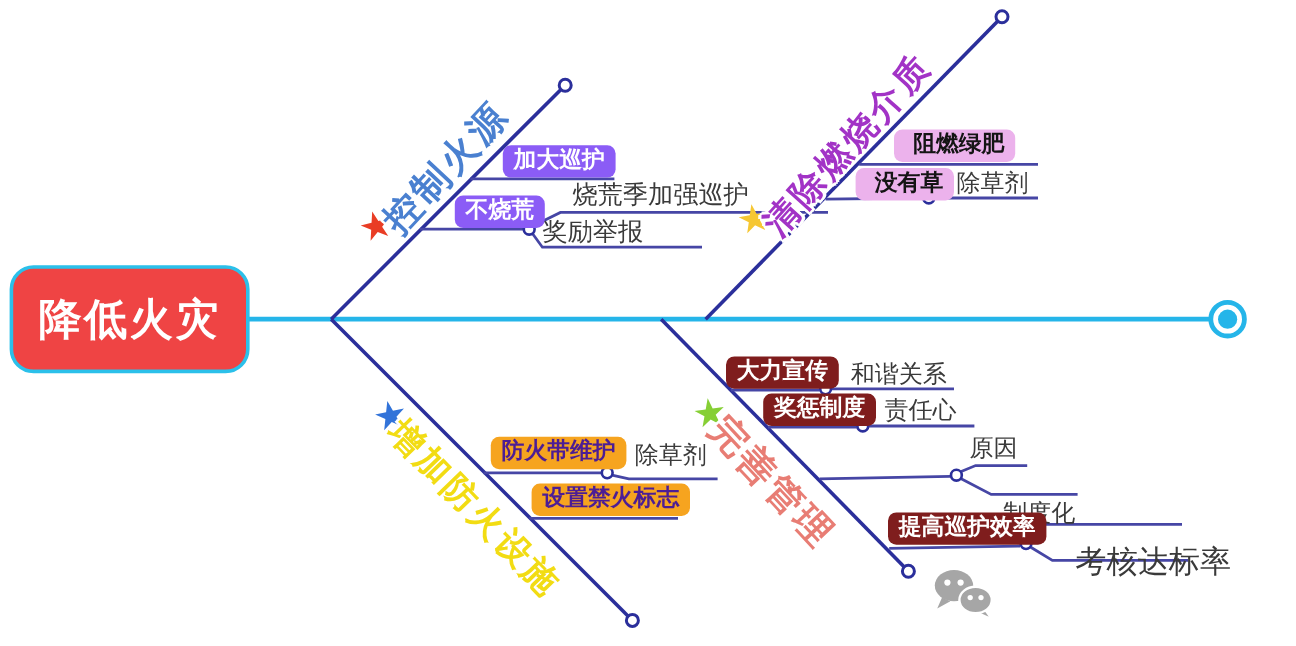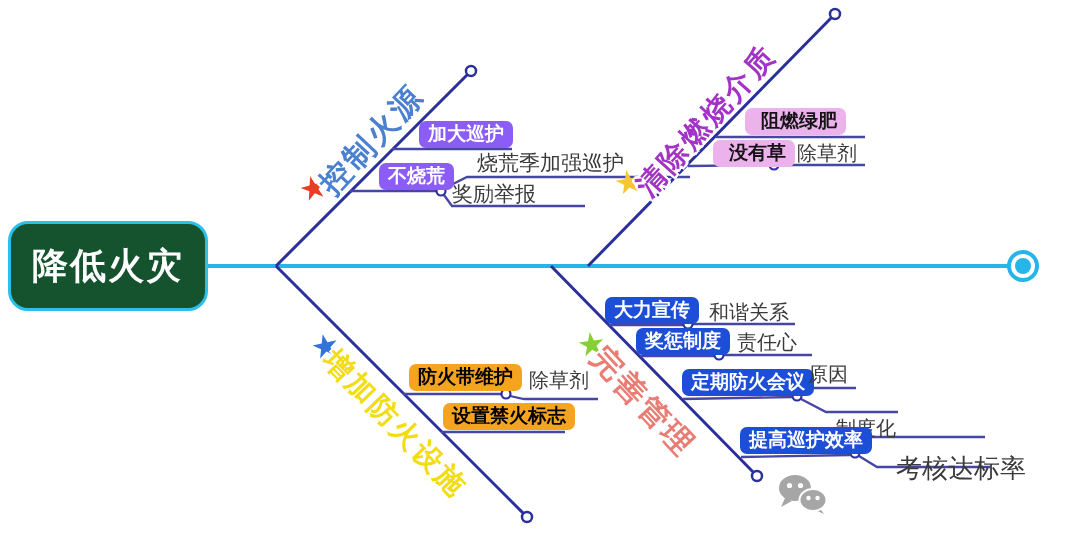--- a/index.html
+++ b/index.html
@@ -6,43 +6,43 @@
   #canvas{
     position:relative;
     width:1080px;height:538px;
     background:#ffffff;
     overflow:hidden;
     font-family:"Liberation Sans","DejaVu Sans",sans-serif;
   }
   #wires{position:absolute;left:0;top:0;}
   .root-node{
     position:absolute;left:8px;top:221px;width:200px;height:90px;
-    background:#14532d;border:3px solid #2bc0ea;border-radius:20px;
+    background:#ef4444;border:3px solid #2bc0ea;border-radius:20px;
     display:flex;align-items:center;justify-content:center;
     color:#ffffff;font-size:36px;font-weight:bold;letter-spacing:2px;
     box-sizing:border-box;
   }
   .branch-label{
     position:absolute;font-weight:bold;white-space:nowrap;letter-spacing:3px;
     transform-origin:center center;
     text-shadow:-2px -2px 0 #fff,2px -2px 0 #fff,-2px 2px 0 #fff,2px 2px 0 #fff,
                 0 -2px 0 #fff,0 2px 0 #fff,-2px 0 0 #fff,2px 0 0 #fff;
   }
   .bl-control{left:372px;top:140px;font-size:31px;color:#4a80d0;transform:translate(-50%,-50%) rotate(-47deg);}
   .bl-medium {left:707px;top:121px;font-size:29px;color:#a233c6;transform:translate(-50%,-50%) rotate(-48deg);}
   .bl-facility{left:395px;top:424px;font-size:29px;color:#f2dc13;transform:translate(-50%,-50%) rotate(46deg);}
   .bl-manage {left:643px;top:402px;font-size:31px;color:#e87d74;transform:translate(-50%,-50%) rotate(47deg);}
   .node-box{
     position:absolute;font-weight:bold;font-size:19px;white-space:nowrap;
     border-radius:7px;padding:2px 9px;line-height:1.2;
   }
   .box-blue  {background:#8b5cf6;color:#ffffff;}
   .box-pink  {background:#ecb2ec;color:#141414;padding-left:16px;}
-  .box-orange{background:#f6a41f;color:#000000;}
-  .box-red   {background:#1d4ed8;color:#ffffff;text-align:center;}
+  .box-orange{background:#f6a41f;color:#4c1d95;}
+  .box-red   {background:#7f1d1d;color:#ffffff;text-align:center;}
   .plain{position:absolute;color:#3a3a3a;font-size:20px;white-space:nowrap;line-height:1.1;}
   .star{position:absolute;font-size:32px;line-height:1;}
   .star-red   {left:299px;top:172px;color:#e93d25;transform:rotate(-15deg);}
   .star-yellow{left:614px;top:166px;color:#f6c733;transform:rotate(-10deg);}
   .star-blue  {left:311px;top:330px;color:#3273d9;transform:rotate(-12deg);}
   .star-green {left:577px;top:328px;color:#86cf35;transform:rotate(-8deg);}
   .watermark{
     position:absolute;left:776px;top:474px;display:flex;align-items:center;gap:10px;
     color:#a6a6a6;
   }
@@ -141,21 +141,20 @@
   <div class="plain" style="left:797px;top:142px;">除草剂</div>
 
   <div class="node-box box-orange" style="left:409px;top:364px;">防火带维护</div>
   <div class="plain" style="left:529px;top:369px;">除草剂</div>
   <div class="node-box box-orange" style="left:443px;top:403px;">设置禁火标志</div>
 
   <div class="node-box box-red" style="left:605px;top:297px;">大力宣传</div>
   <div class="plain" style="left:709px;top:301px;">和谐关系</div>
   <div class="node-box box-red" style="left:636px;top:328px;">奖惩制度</div>
   <div class="plain" style="left:737px;top:331px;">责任心</div>
-  <div class="node-box box-red" style="left:682px;top:369px;">定期防火会议</div>
   <div class="plain" style="left:808px;top:363px;">原因</div>
   <div class="plain" style="left:836px;top:389px;margin-top:28px;">制度化</div>
   <div class="node-box box-red" style="left:740px;top:427px;">提高巡护效率</div>
   <div class="plain" style="left:896px;top:454px;font-size:26px;">考核达标率</div>
 
   <div class="watermark">
     <svg width="52" height="40" viewBox="0 0 52 40">
       <path d="M9 24 L5 33 L16 27 Z" fill="#a6a6a6"></path>
       <ellipse cx="19" cy="14" rx="16" ry="13" fill="#a6a6a6"></ellipse>
       <circle cx="13.5" cy="11.5" r="2.6" fill="#ffffff"></circle>

